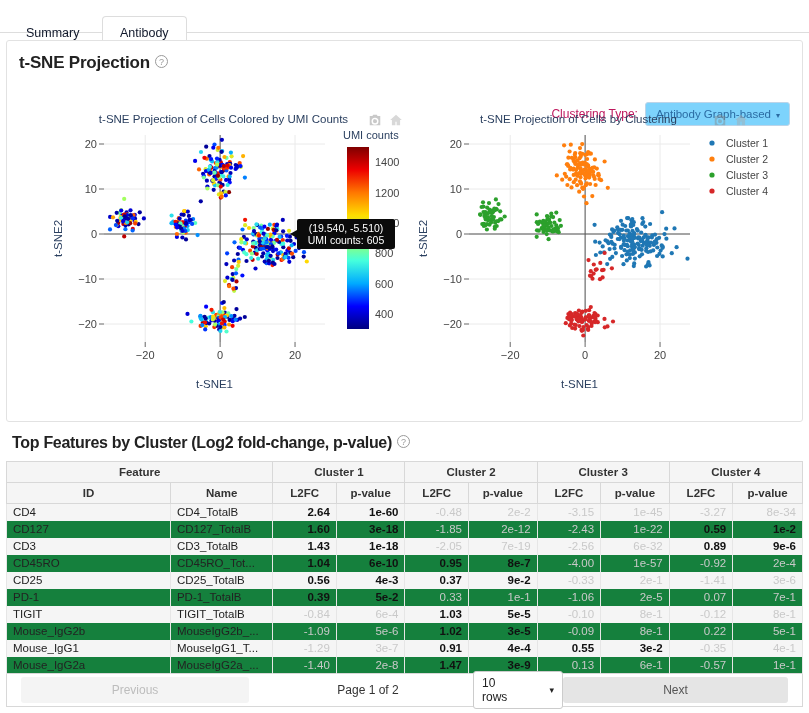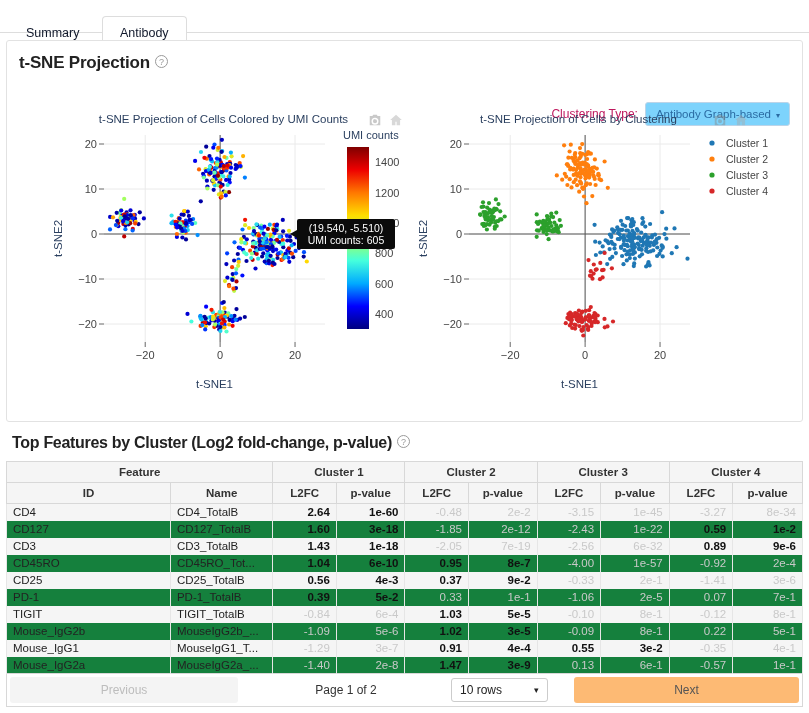--- a/index.html
+++ b/index.html
@@ -169,30 +169,30 @@
   .pager {
     display: flex;
     align-items: center;
     border: 1px solid #d8d8d8;
     border-top: none;
     height: 33px;
     background: #fff;
   }
   .pg-btn {
     flex: 0 0 228px;
-    margin: 3px;
+    margin: 14px;
     height: 26px;
     line-height: 26px;
     text-align: center;
     font-size: 12px;
     border-radius: 3px;
     cursor: pointer;
   }
   .pg-btn.prev { background: #f4f4f4; color: #bdbdbd; }
-  .pg-btn.next { flex: 0 0 225px; background: #fdba74; color: #555; margin-left: auto; }
+  .pg-btn.next { flex: 0 0 225px; background: #e5e5e5; color: #555; margin-left: auto; }
   .pg-label { font-size: 12px; color: #333; flex: 0 0 210px; text-align: center; }
   .rows-sel {
     font-size: 12px;
     border: 1px solid #cccccc;
     border-radius: 3px;
     background: #fff;
     padding: 4px 8px;
     display: flex;
     align-items: center;
     gap: 32px;

